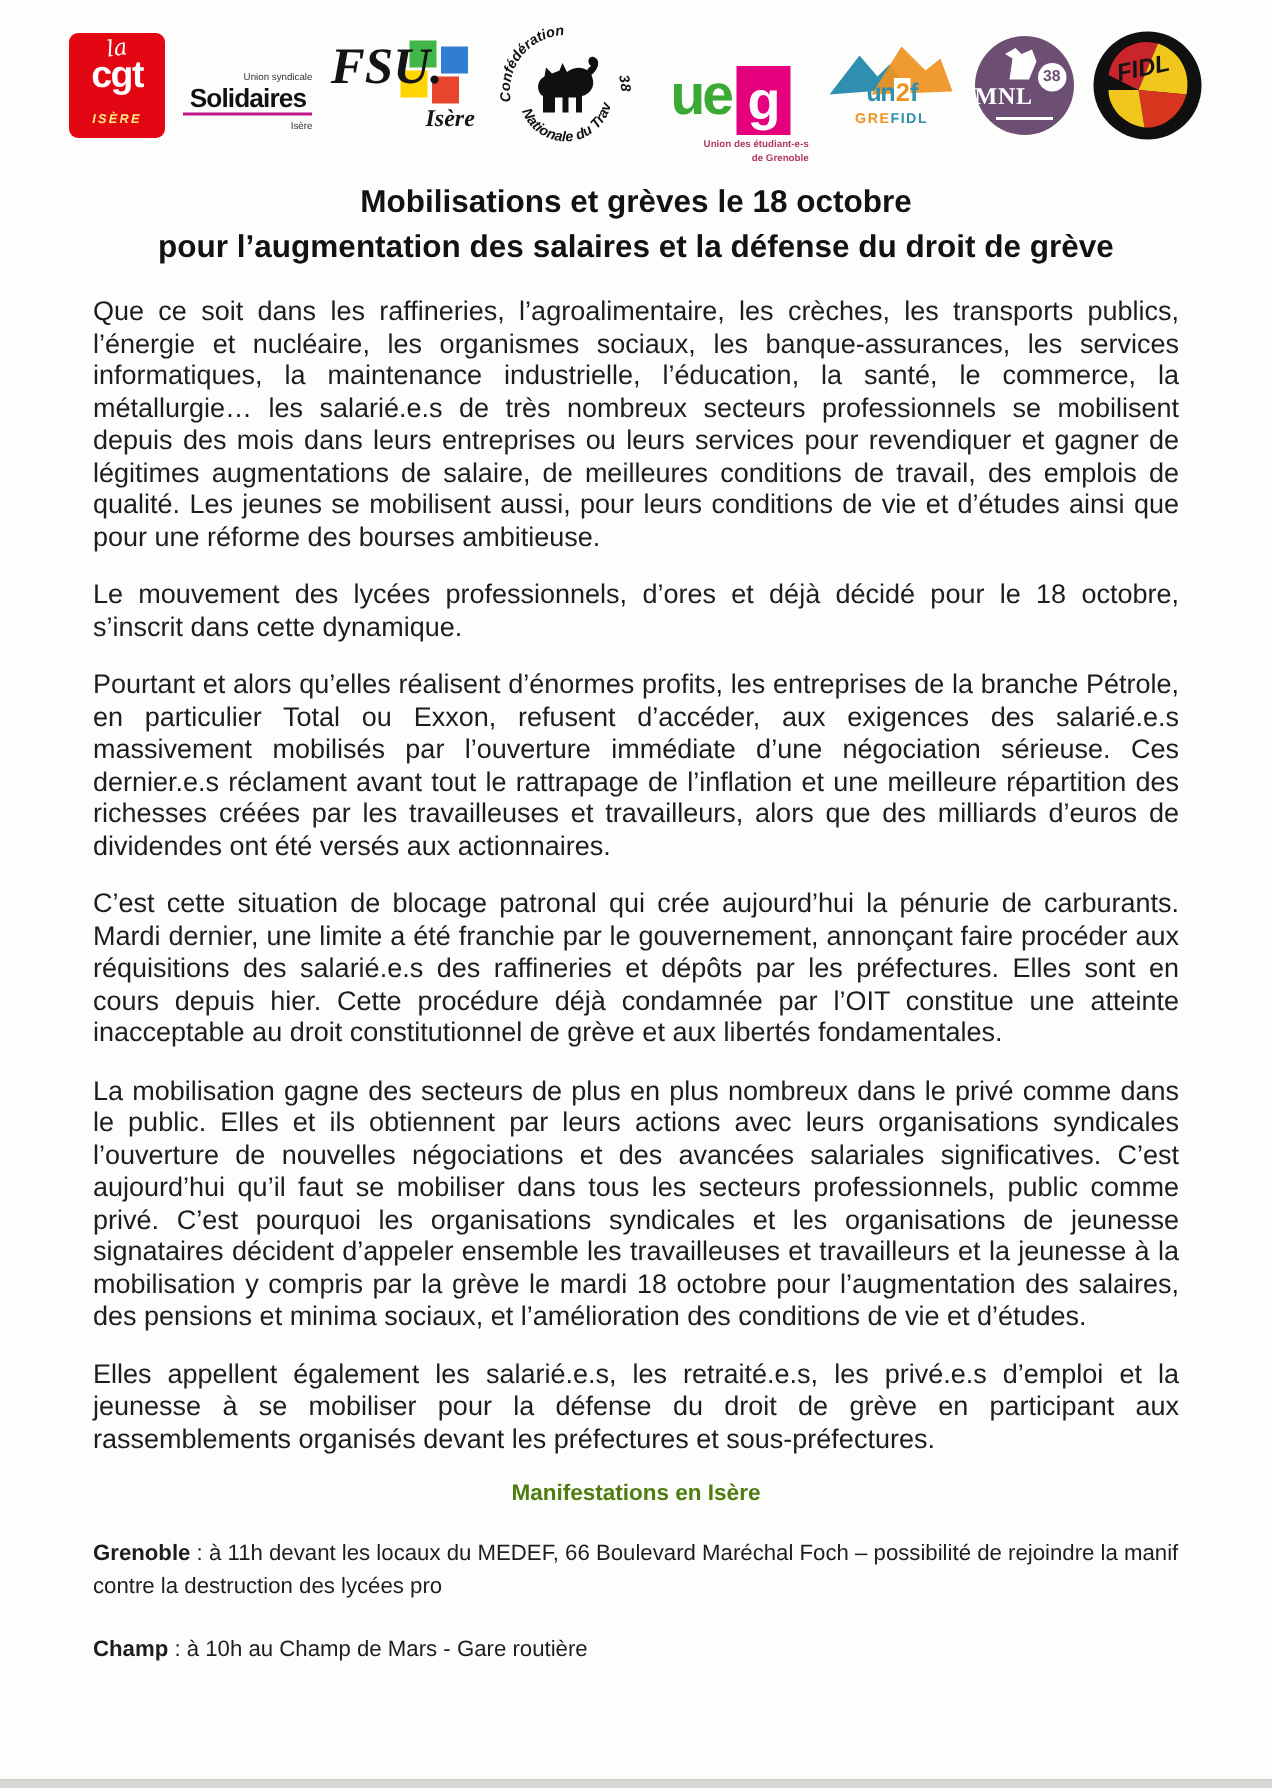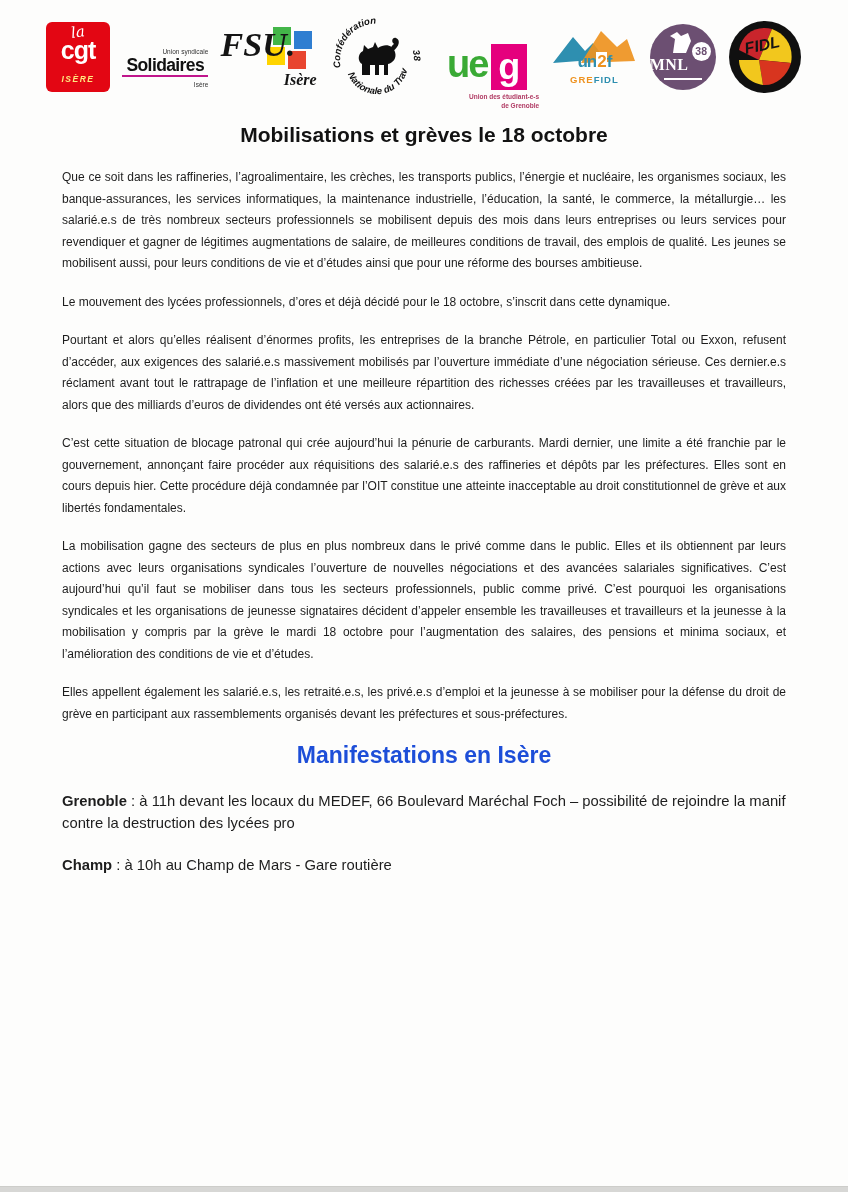--- a/index.html
+++ b/index.html
@@ -73,24 +73,24 @@
   .mnl-num{position:absolute;right:5px;top:18px;width:19px;height:19px;border-radius:50%;
     background:#fff;color:#6c4f72;font-size:10.5px;font-weight:800;line-height:19px;
     text-align:center;}
 
   
   .fidl-wrap{width:74px;height:74px;}
 
   
   .title{margin:16px 56px 0;text-align:center;font-size:21px;font-weight:700;
     line-height:30px;color:#121212;}
-  .bodytext{margin:17px 62px 0;font-size:12px;line-height:21.5px;
+  .bodytext{margin:17px 62px 0;font-size:18px;line-height:21.5px;
     text-align:justify;color:#1d1d1d;}
   .bodytext p{margin:0 0 17px 0;}
-  .section-heading{text-align:center;font-size:23px;font-weight:800;color:#1d4ed8;
+  .section-heading{text-align:center;font-size:15px;font-weight:800;color:#4d7c0f;
     margin:10px 0 22px 0;}
   .event{margin:0 62px 21px;font-size:14.8px;line-height:21.5px;text-align:left;color:#1d1d1d;}
   .event .city{font-weight:700;}
   .bottom-edge{position:absolute;left:0;right:0;bottom:0;height:5px;background:#d7d7d5;
     border-top:1px solid #cdcdca;}
 </style>
 </head>
 <body>
 
 <div class="page">
@@ -182,20 +182,21 @@
         <path d="M31 40 L63 43 C59 57 47 66 35 65 Z" fill="#d8351f"></path>
         <path d="M31 40 L35 65 C21 63 11 52 11 40 Z" fill="#f2c71d"></path>
         <text x="17" y="30" font-style="italic" font-weight="900" font-size="16" fill="#141414" transform="rotate(-12 37 28)">FIDL</text>
       </svg>
     </div>
 
   </header>
 
   <h1 class="title">
     <div>Mobilisations et grèves le 18 octobre</div>
+    <div>pour l’augmentation des salaires et la défense du droit de grève</div>
   </h1>
 
   <main class="bodytext">
     <p>Que ce soit dans les raffineries, l’agroalimentaire, les crèches, les transports publics, l’énergie et nucléaire, les organismes sociaux, les banque-assurances, les services informatiques, la maintenance industrielle, l’éducation, la santé, le commerce, la métallurgie… les salarié.e.s de très nombreux secteurs professionnels se mobilisent depuis des mois dans leurs entreprises ou leurs services pour revendiquer et gagner de légitimes augmentations de salaire, de meilleures conditions de travail, des emplois de qualité. Les jeunes se mobilisent aussi, pour leurs conditions de vie et d’études ainsi que pour une réforme des bourses ambitieuse.</p>
     <p>Le mouvement des lycées professionnels, d’ores et déjà décidé pour le 18 octobre, s’inscrit dans cette dynamique.</p>
     <p>Pourtant et alors qu’elles réalisent d’énormes profits, les entreprises de la branche Pétrole, en particulier Total ou Exxon, refusent d’accéder, aux exigences des salarié.e.s massivement mobilisés par l’ouverture immédiate d’une négociation sérieuse. Ces dernier.e.s réclament avant tout le rattrapage de l’inflation et une meilleure répartition des richesses créées par les travailleuses et travailleurs, alors que des milliards d’euros de dividendes ont été versés aux actionnaires.</p>
     <p>C’est cette situation de blocage patronal qui crée aujourd’hui la pénurie de carburants. Mardi dernier, une limite a été franchie par le gouvernement, annonçant faire procéder aux réquisitions des salarié.e.s des raffineries et dépôts par les préfectures. Elles sont en cours depuis hier. Cette procédure déjà condamnée par l’OIT constitue une atteinte inacceptable au droit constitutionnel de grève et aux libertés fondamentales.</p>
     <p>La mobilisation gagne des secteurs de plus en plus nombreux dans le privé comme dans le public. Elles et ils obtiennent par leurs actions avec leurs organisations syndicales l’ouverture de nouvelles négociations et des avancées salariales significatives. C’est aujourd’hui qu’il faut se mobiliser dans tous les secteurs professionnels, public comme privé. C’est pourquoi les organisations syndicales et les organisations de jeunesse signataires décident d’appeler ensemble les travailleuses et travailleurs et la jeunesse à la mobilisation y compris par la grève le mardi 18 octobre pour l’augmentation des salaires, des pensions et minima sociaux, et l’amélioration des conditions de vie et d’études.</p>
     <p>Elles appellent également les salarié.e.s, les retraité.e.s, les privé.e.s d’emploi et la jeunesse à se mobiliser pour la défense du droit de grève en participant aux rassemblements organisés devant les préfectures et sous-préfectures.</p>
   </main>

